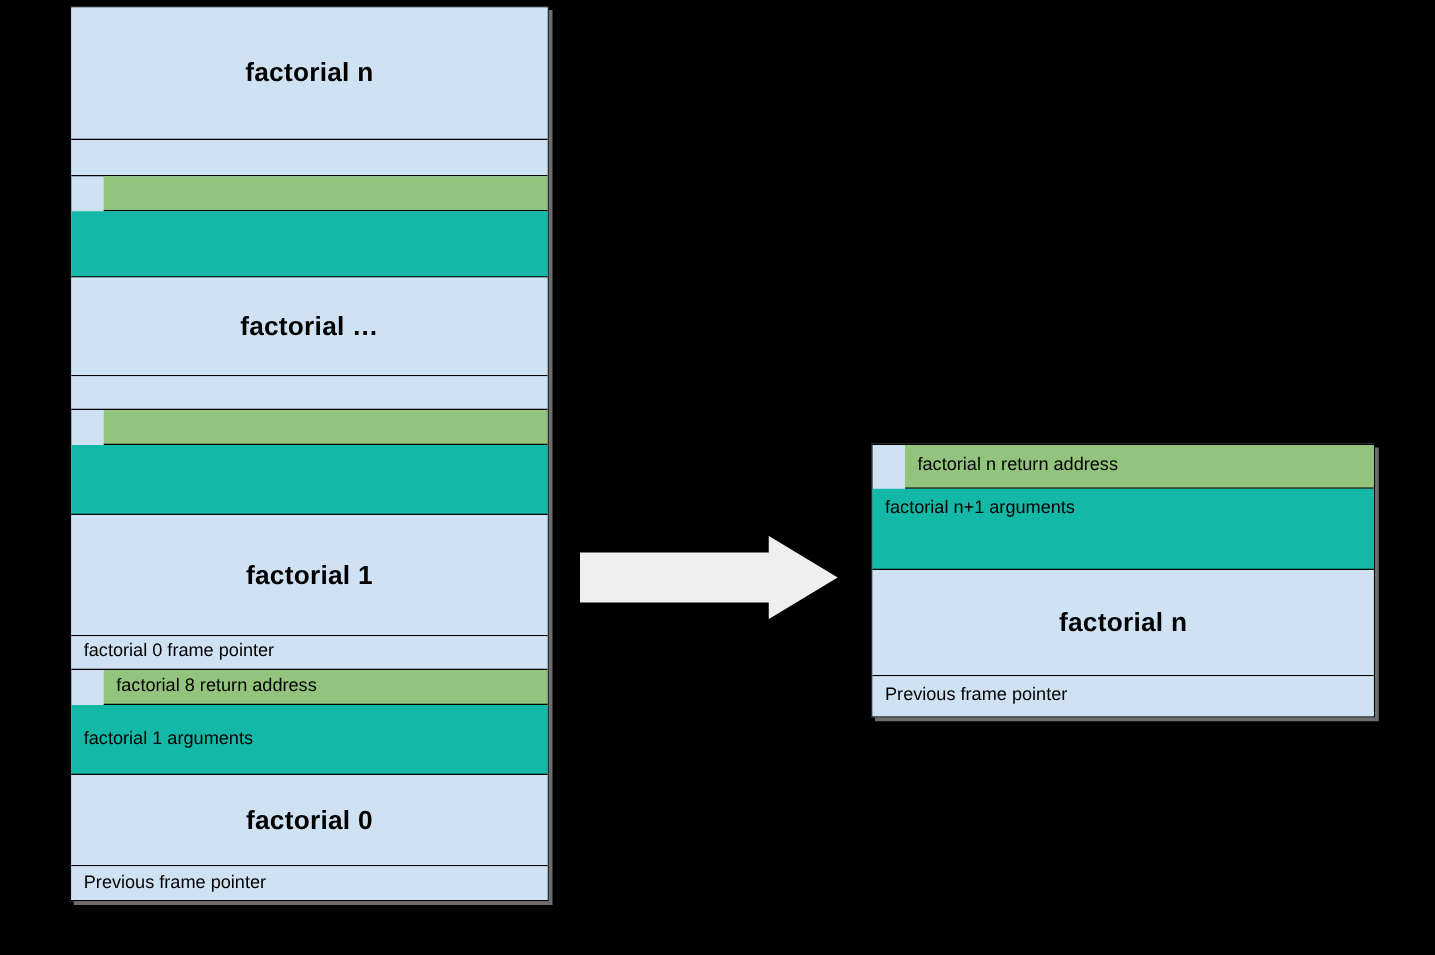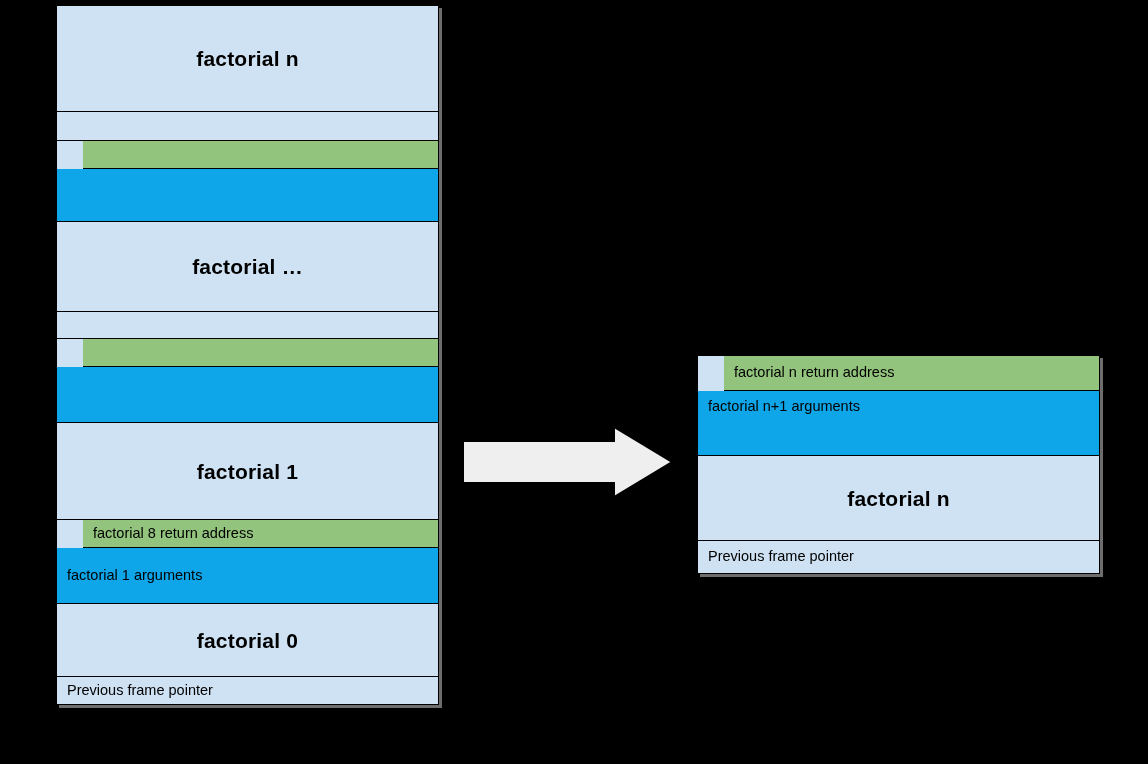--- a/index.html
+++ b/index.html
@@ -30,21 +30,21 @@
     border-bottom: 1px solid #000000;
     display: flex;
     align-items: center;
     position: relative;
     overflow: hidden;
   }
   .row:last-child { border-bottom: none; }
 
   .row.blue   { background: #cfe2f3; }
   .row.green  { background: #93c47d; margin-left: 26px; }
-  .row.yellow { background: #0ea5e9; }
+  .row.yellow { background: #14b8a6; }
 
   
   .row .big-label {
     width: 100%;
     text-align: center;
     font-size: 21px;
     font-weight: bold;
     color: #000000;
     letter-spacing: 0.2px;
     line-height: 1;
@@ -85,34 +85,37 @@
       </div>
       <div class="row blue" style="height: 29px;">
         <span class="small-label"></span>
       </div>
       <div class="row green" style="height: 28px;">
         <span class="small-label"></span>
       </div>
       <div class="row yellow" style="height: 53px;">
         <span class="small-label"></span>
       </div>
-      <div class="row blue" style="height: 90px;">
+      <div class="row blue" style="height: 79px;">
         <span class="big-label">factorial …</span>
       </div>
       <div class="row blue" style="height: 27px;">
         <span class="small-label"></span>
       </div>
       <div class="row green" style="height: 28px;">
         <span class="small-label"></span>
       </div>
       <div class="row yellow" style="height: 56px;">
         <span class="small-label"></span>
       </div>
       <div class="row blue" style="height: 97px;">
         <span class="big-label">factorial 1</span>
+      </div>
+      <div class="row blue" style="height: 27px;">
+        <span class="small-label">factorial 0 frame pointer</span>
       </div>
       <div class="row green" style="height: 28px;">
         <span class="small-label">factorial 8 return address</span>
       </div>
       <div class="row yellow" style="height: 56px;">
         <span class="small-label">factorial 1 arguments</span>
       </div>
       <div class="row blue" style="height: 73px;">
         <span class="big-label">factorial 0</span>
       </div>

